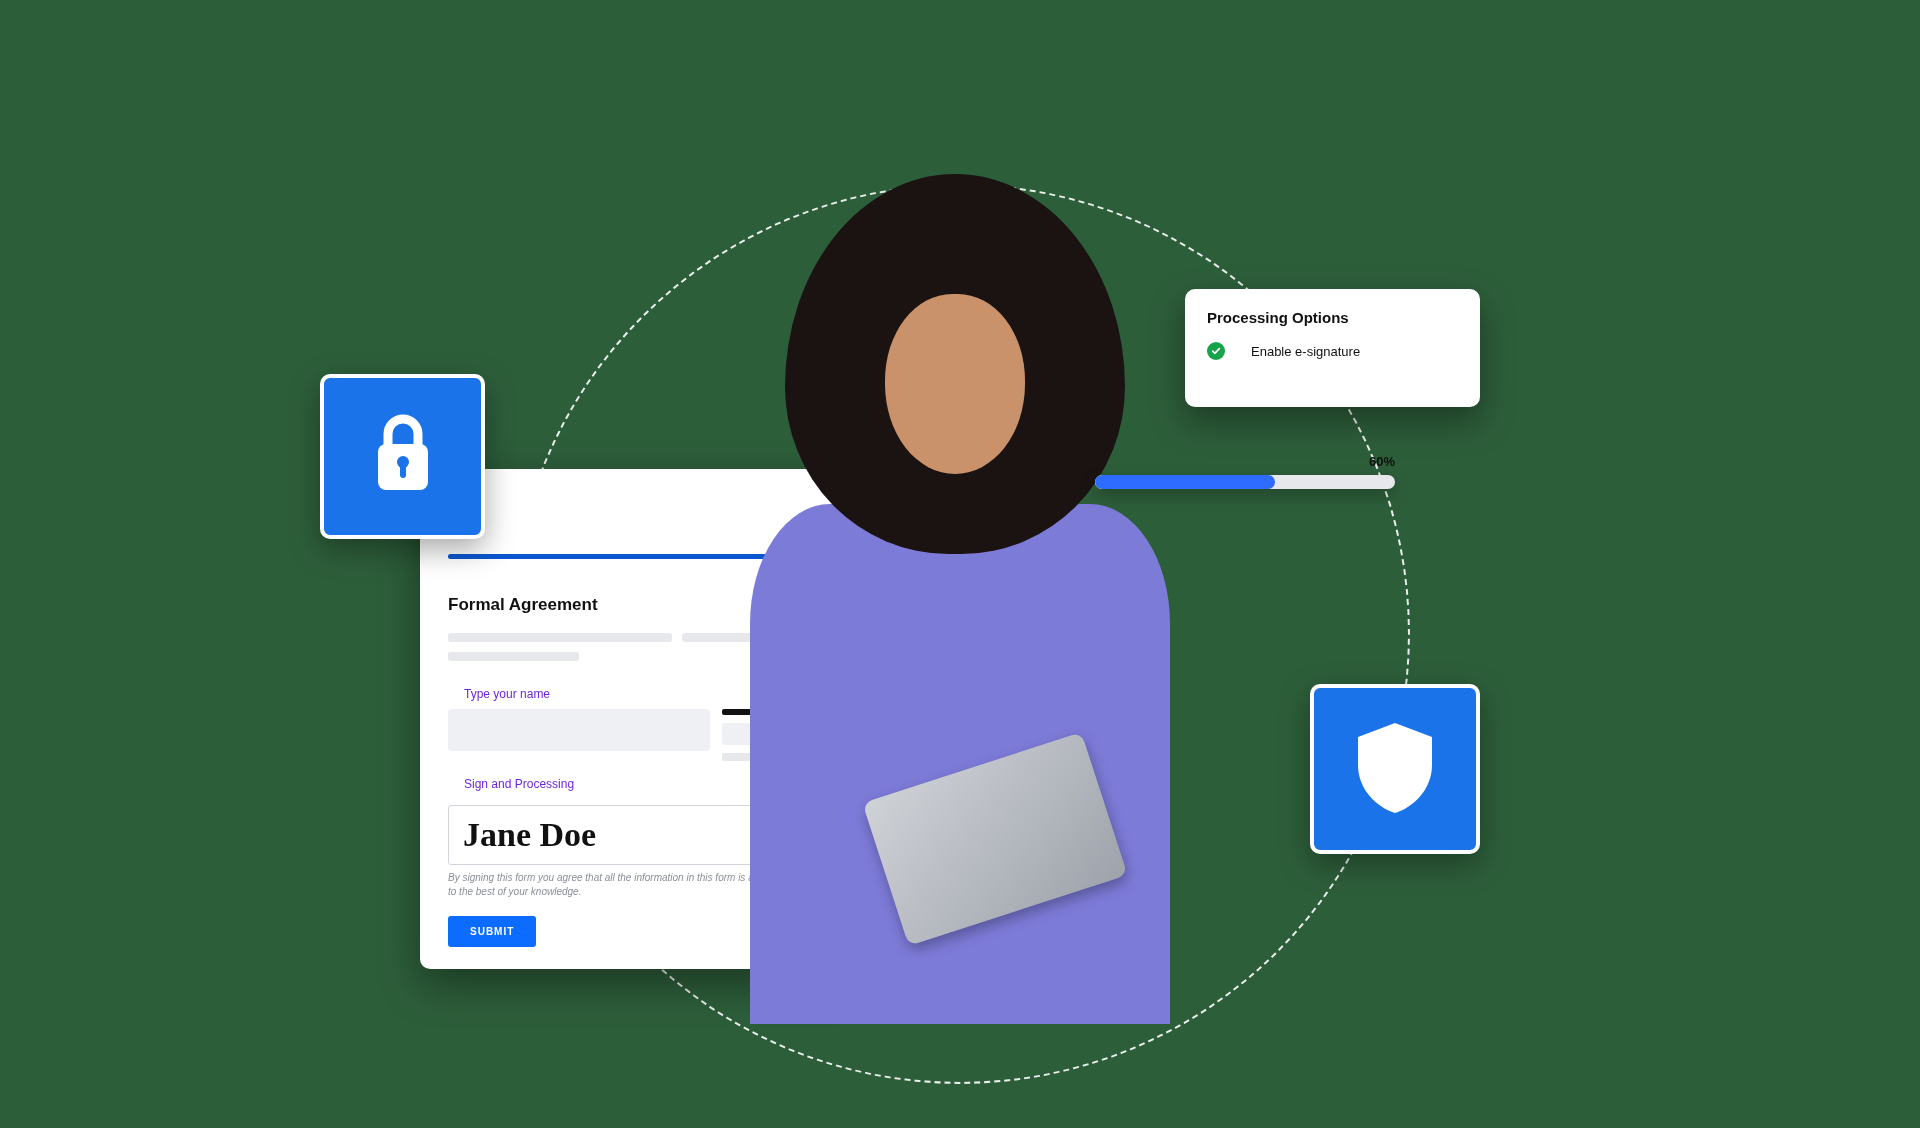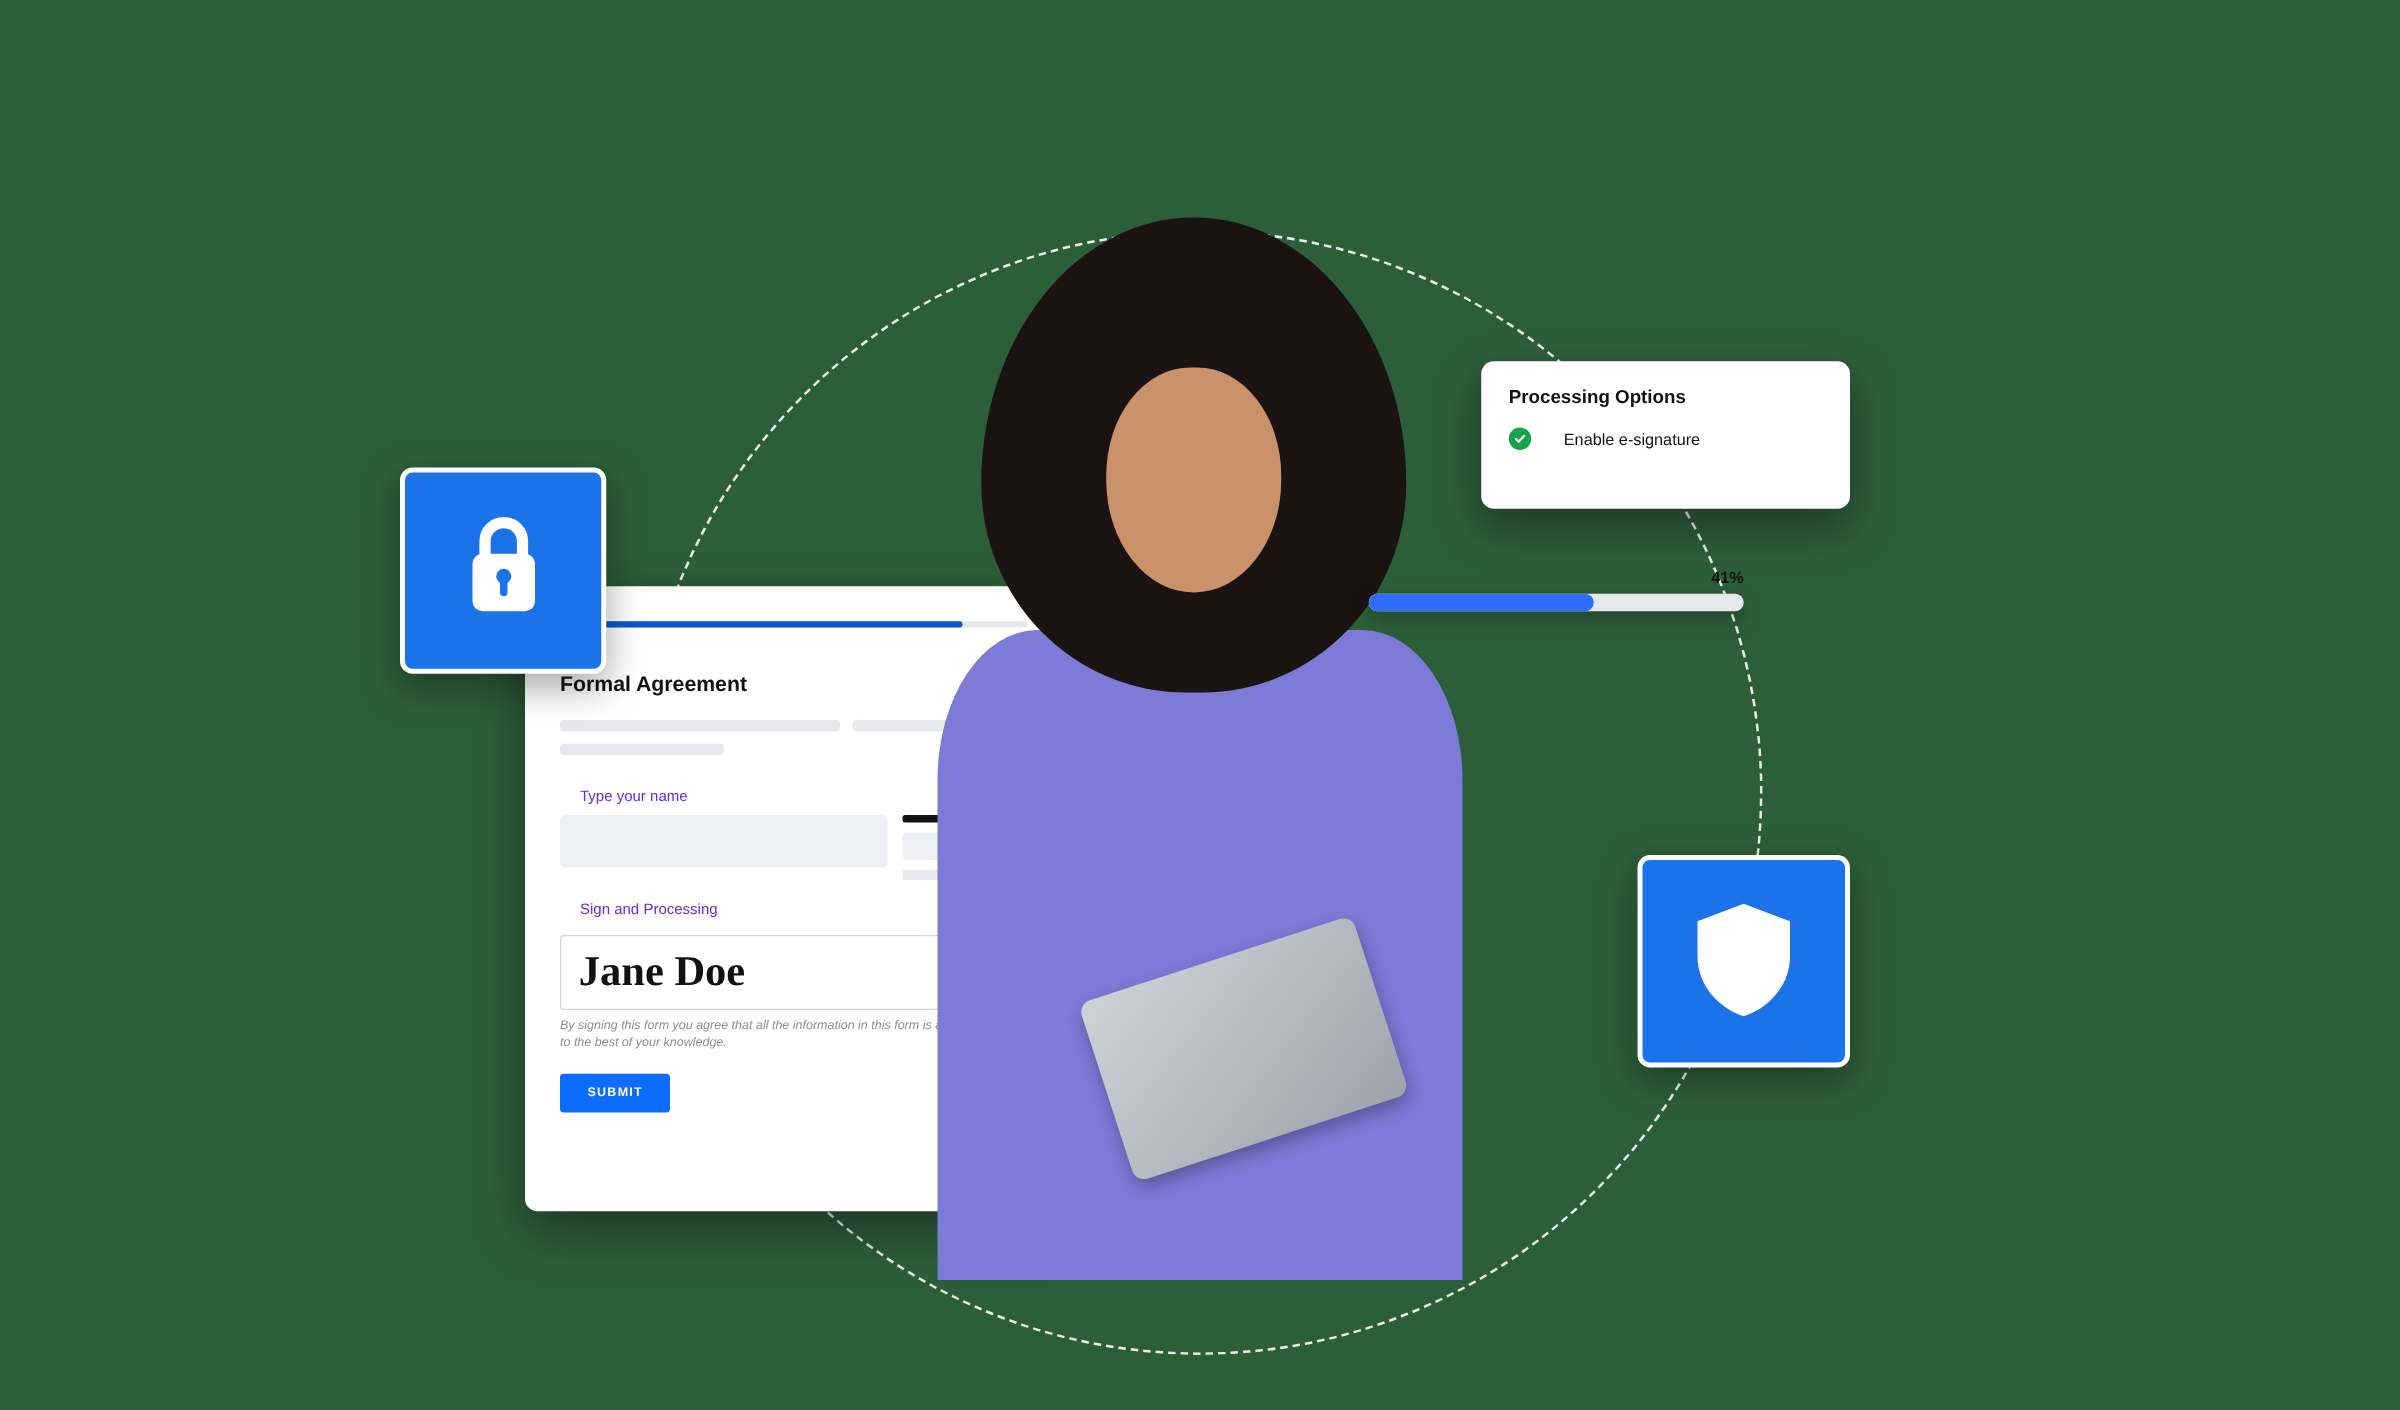--- a/index.html
+++ b/index.html
@@ -61,20 +61,21 @@
     top: 355px;
     left: 220px;
     width: 430px;
     height: 500px;
     background: #ffffff;
     border-radius: 10px;
     box-shadow: 0 15px 40px rgba(0,0,0,0.4);
     padding: 28px 28px 22px;
     display: flex;
     flex-direction: column;
+    justify-content: flex-end;
   }
   .form-progress-track {
     position: relative;
     height: 5px;
     background: #e6e8eb;
     border-radius: 3px;
     margin-bottom: 8px;
   }
   .form-progress-fill {
     position: absolute;
@@ -342,21 +343,21 @@
       <span class="proc-check">
         <svg viewBox="0 0 12 12">
             <path d="M2 6.2 L4.6 8.8 L10 3.2" fill="none" stroke="#fff" stroke-width="2" stroke-linecap="round" stroke-linejoin="round"></path>
           </svg>
       </span>
       <span>Enable e-signature</span>
     </div>
   </div>
 
   <div class="prog-wrap">
-    <div class="prog-pct">41%</div>
+    <div class="prog-pct">60%</div>
     <div class="prog-track">
       <div class="prog-fill" style="width: 60%;"></div>
     </div>
   </div>
 
   <div class="tile shield-tile">
     <span>
       <svg width="90" height="100" viewBox="0 0 90 100">
         <path d="M45 6 L82 20 V48 C82 72 64 90 45 96 C26 90 8 72 8 48 V20 Z" fill="#fff"></path>
       </svg>

